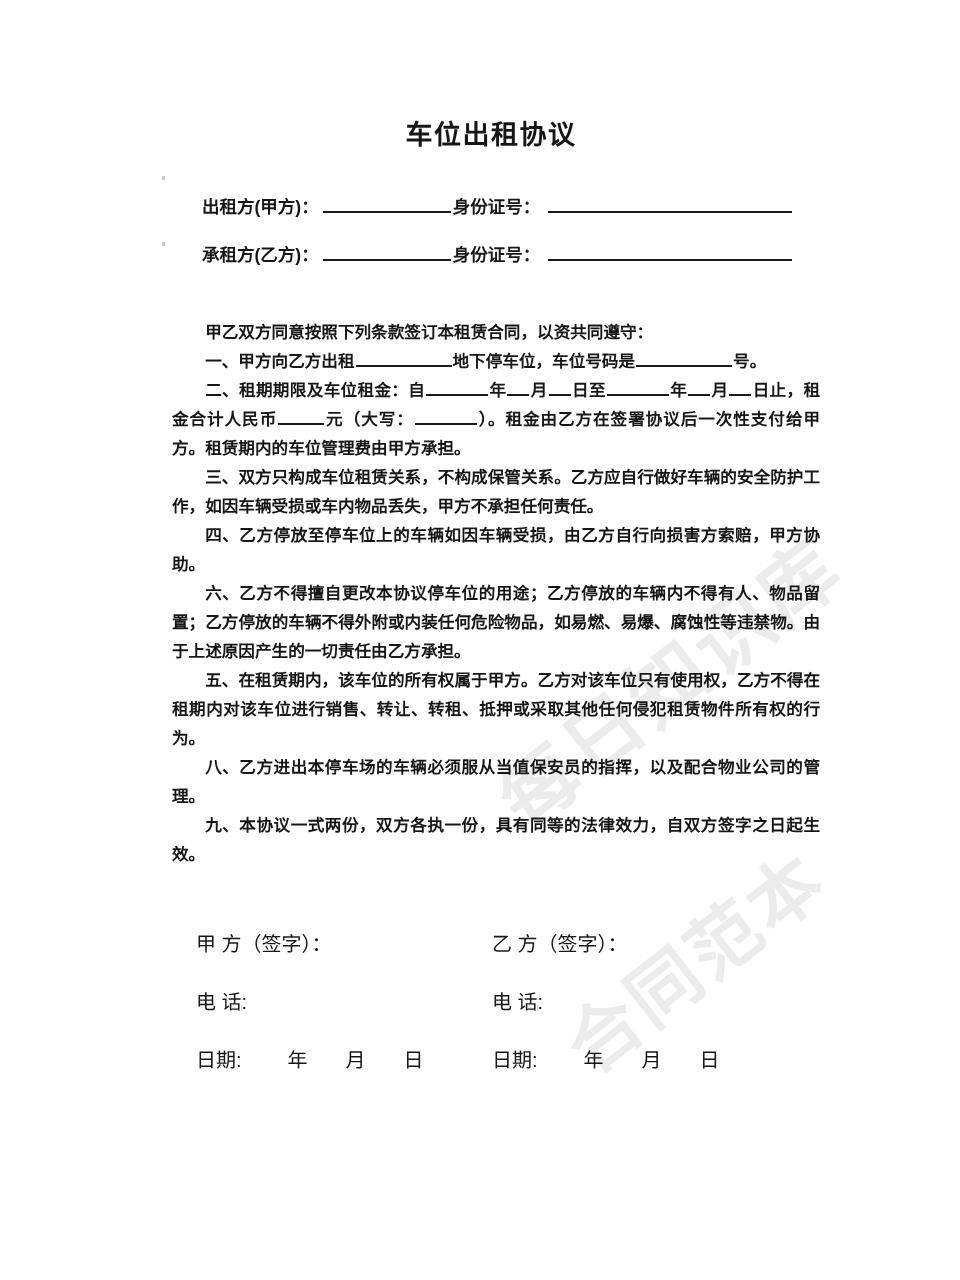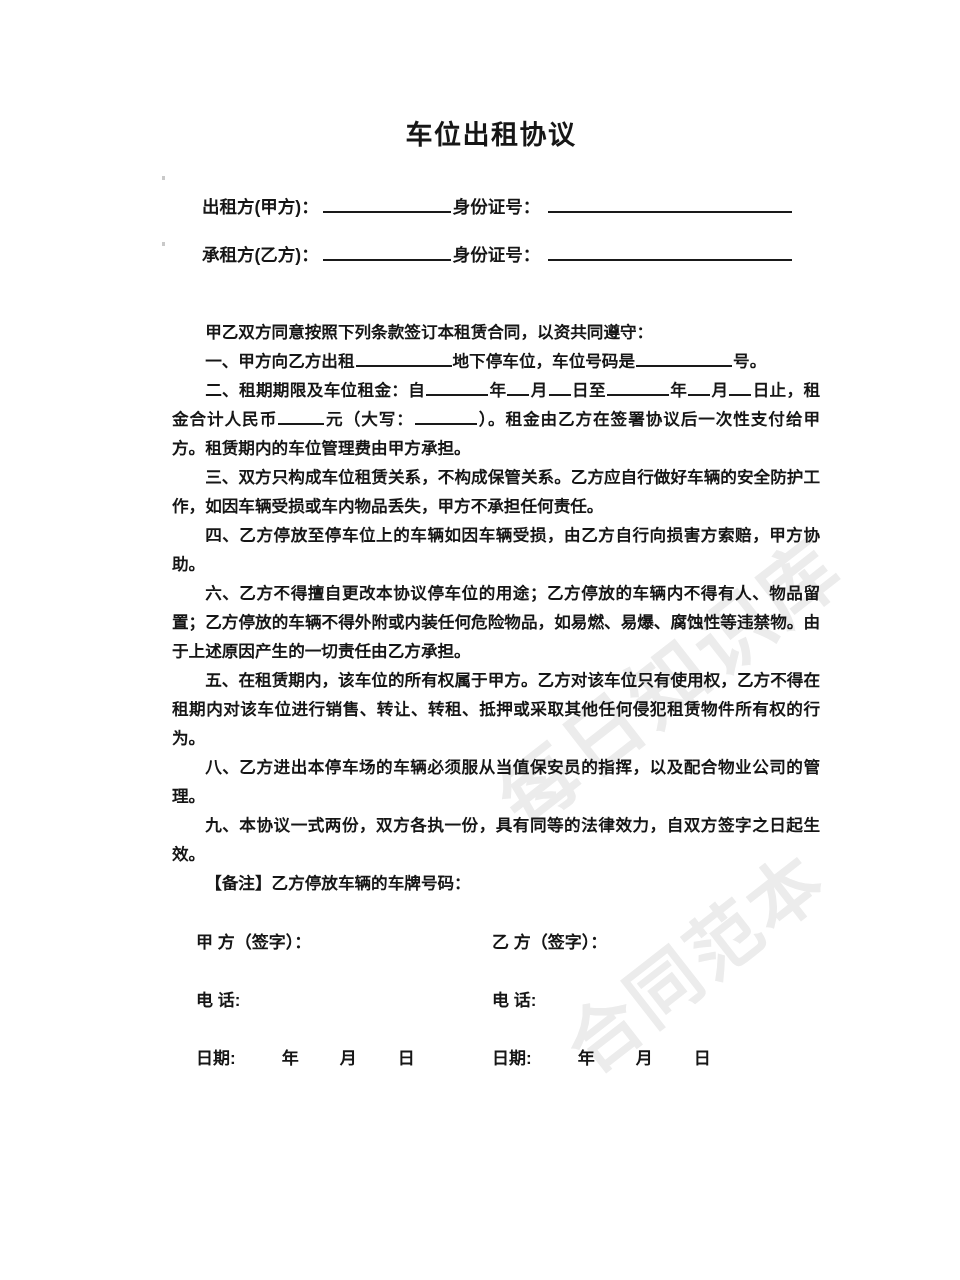--- a/index.html
+++ b/index.html
@@ -133,22 +133,22 @@
   
   .sign-block {
     position: absolute;
     left: 196px;
     top: 928px;
     width: 620px;
   }
   .sign-row {
     position: relative;
     height: 58px;
-    font-size: 17px;
-    font-weight: 700;
+    font-size: 20px;
+    font-weight: 400;
   }
   .sign-col-a { position: absolute; left: 0; top: 0; white-space: nowrap; }
   .sign-col-b { position: absolute; left: 296px; top: 0; white-space: nowrap; }
   .date-row { height: 40px; }
   .date-label { display: inline-block; }
   .ymd { display: inline-block; }
   .ymd span { display: inline-block; width: 58px; text-align: left; }
   .ymd span:last-child { width: auto; }
   .sp { display: inline-block; width: 46px; }
 </style>
@@ -194,21 +194,20 @@
       <p class="para indent">
         <span>二、租期期限及车位租金：自</span><span class="u u-m"></span><span>年</span><span class="u u-xs"></span><span>月</span><span class="u u-xs"></span><span>日至</span><span class="u u-m"></span><span>年</span><span class="u u-xs"></span><span>月</span><span class="u u-xs"></span><span>日止，租金合计人民币</span><span class="u u-s"></span><span>元（大写：</span><span class="u u-m"></span><span>）。租金由乙方在签署协议后一次性支付给甲方。租赁期内的车位管理费由甲方承担。</span>
       </p>
 
       <p class="para indent">三、双方只构成车位租赁关系，不构成保管关系。乙方应自行做好车辆的安全防护工作，如因车辆受损或车内物品丢失，甲方不承担任何责任。</p>
       <p class="para indent">四、乙方停放至停车位上的车辆如因车辆受损，由乙方自行向损害方索赔，甲方协助。</p>
       <p class="para indent">六、乙方不得擅自更改本协议停车位的用途；乙方停放的车辆内不得有人、物品留置；乙方停放的车辆不得外附或内装任何危险物品，如易燃、易爆、腐蚀性等违禁物。由于上述原因产生的一切责任由乙方承担。</p>
       <p class="para indent">五、在租赁期内，该车位的所有权属于甲方。乙方对该车位只有使用权，乙方不得在租期内对该车位进行销售、转让、转租、抵押或采取其他任何侵犯租赁物件所有权的行为。</p>
       <p class="para indent">八、乙方进出本停车场的车辆必须服从当值保安员的指挥，以及配合物业公司的管理。</p>
       <p class="para indent">九、本协议一式两份，双方各执一份，具有同等的法律效力，自双方签字之日起生效。</p>
-      <p class="para indent">【备注】乙方停放车辆的车牌号码：</p>
     </div>
 
     <div class="sign-block">
 
       <div class="sign-row">
         <span class="sign-col-a">甲 方（签字）：</span>
         <span class="sign-col-b">乙 方（签字）：</span>
       </div>
 
       <div class="sign-row">

